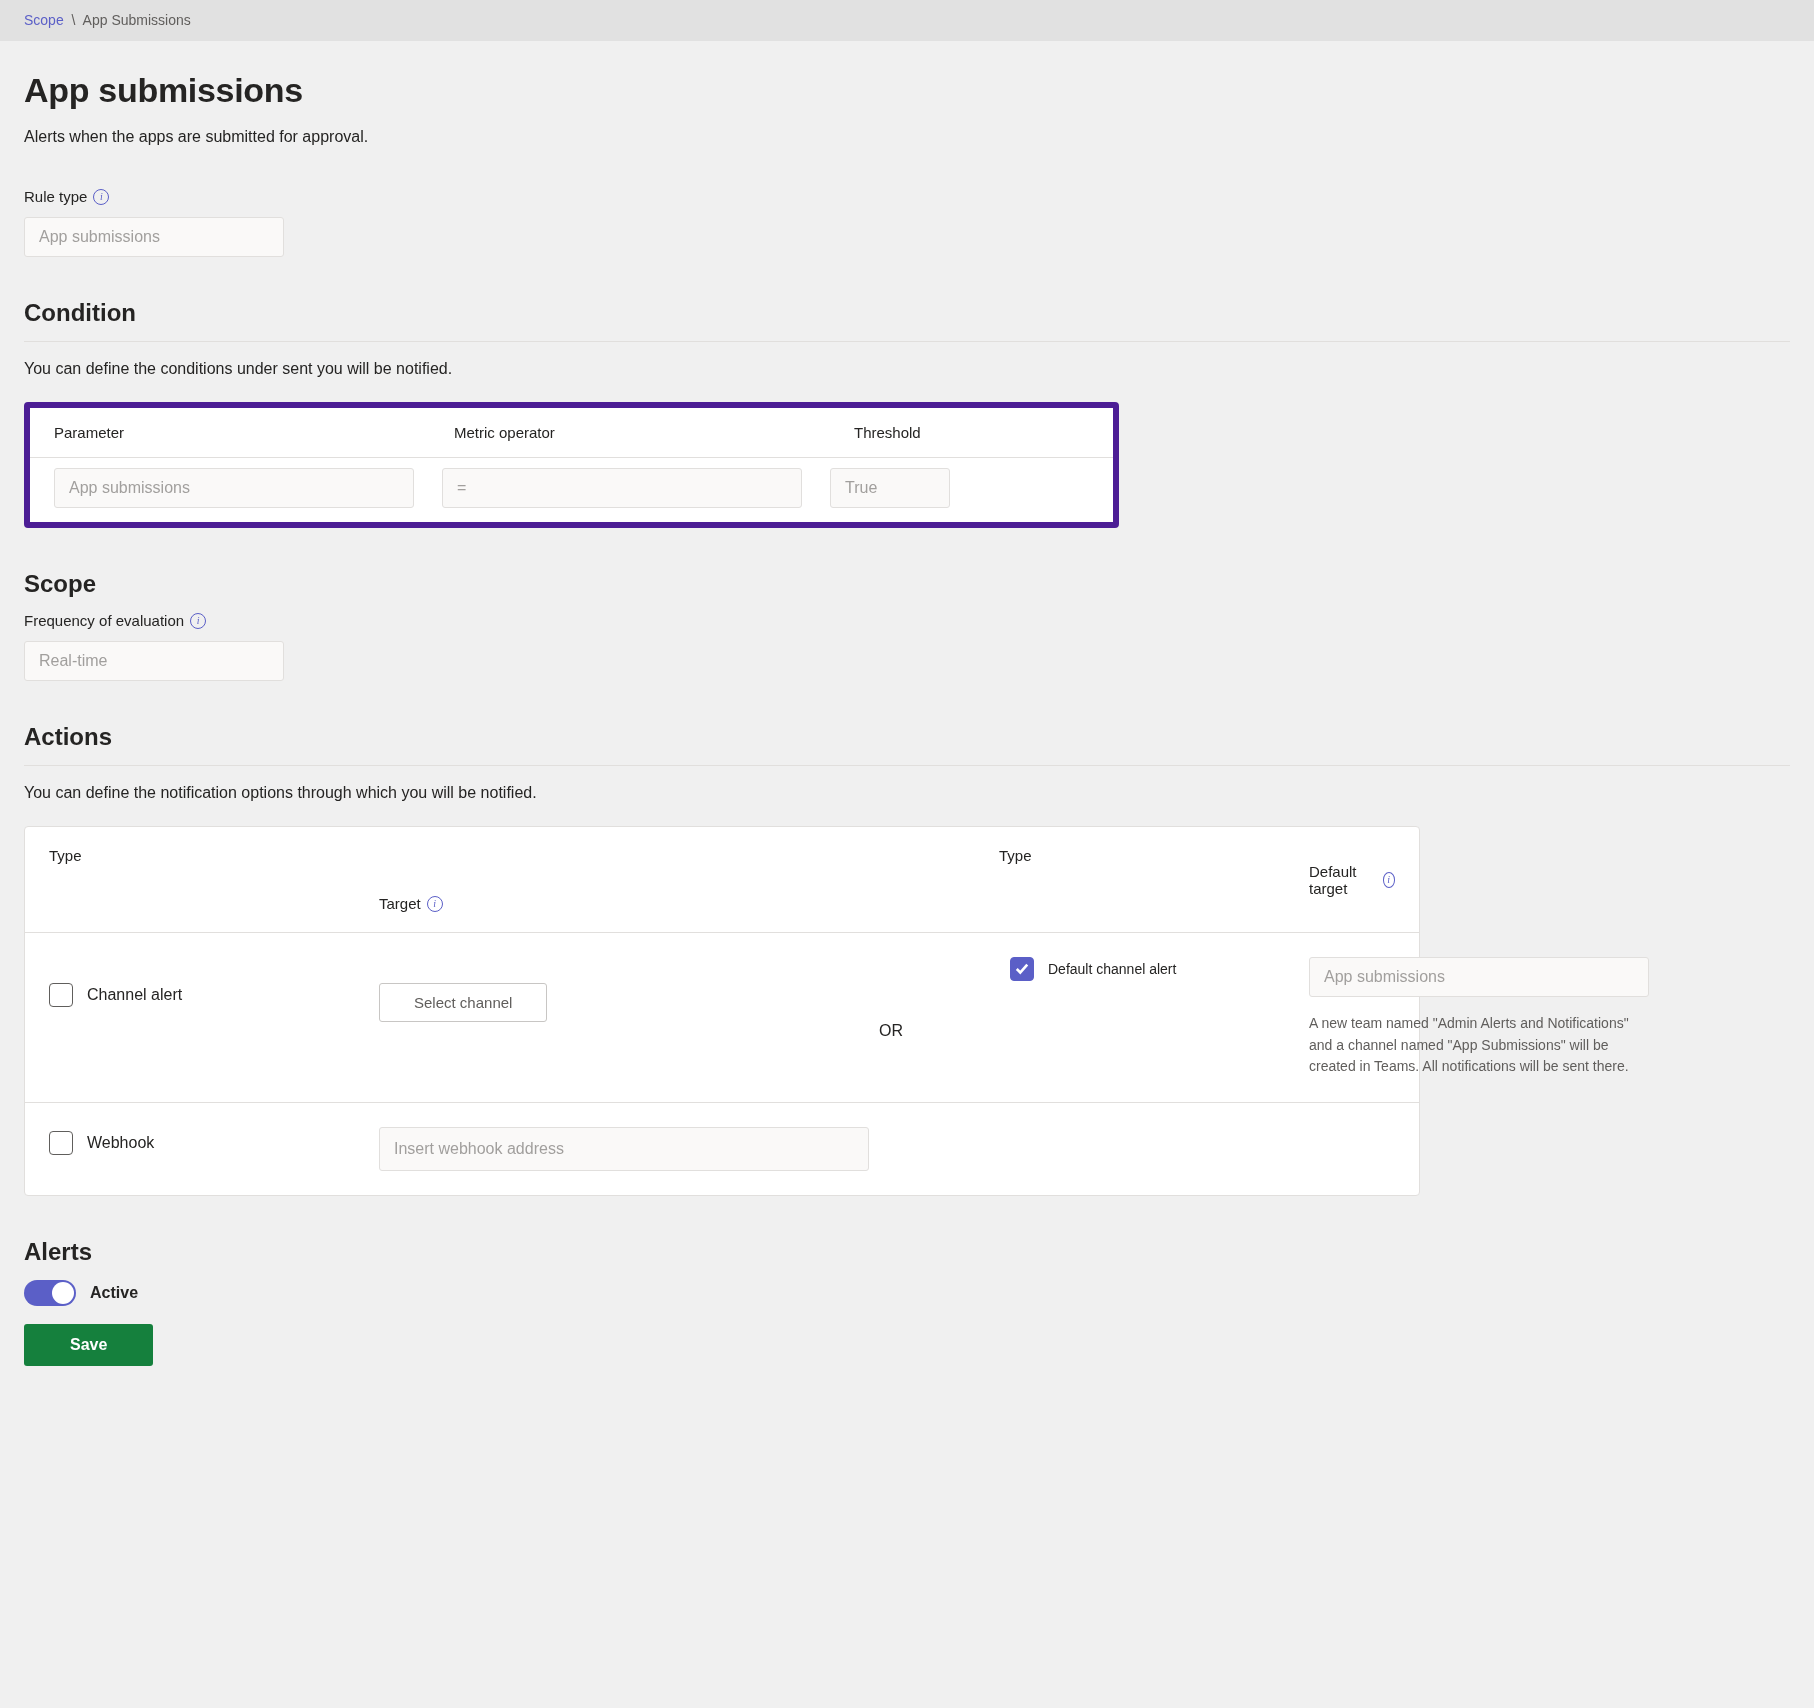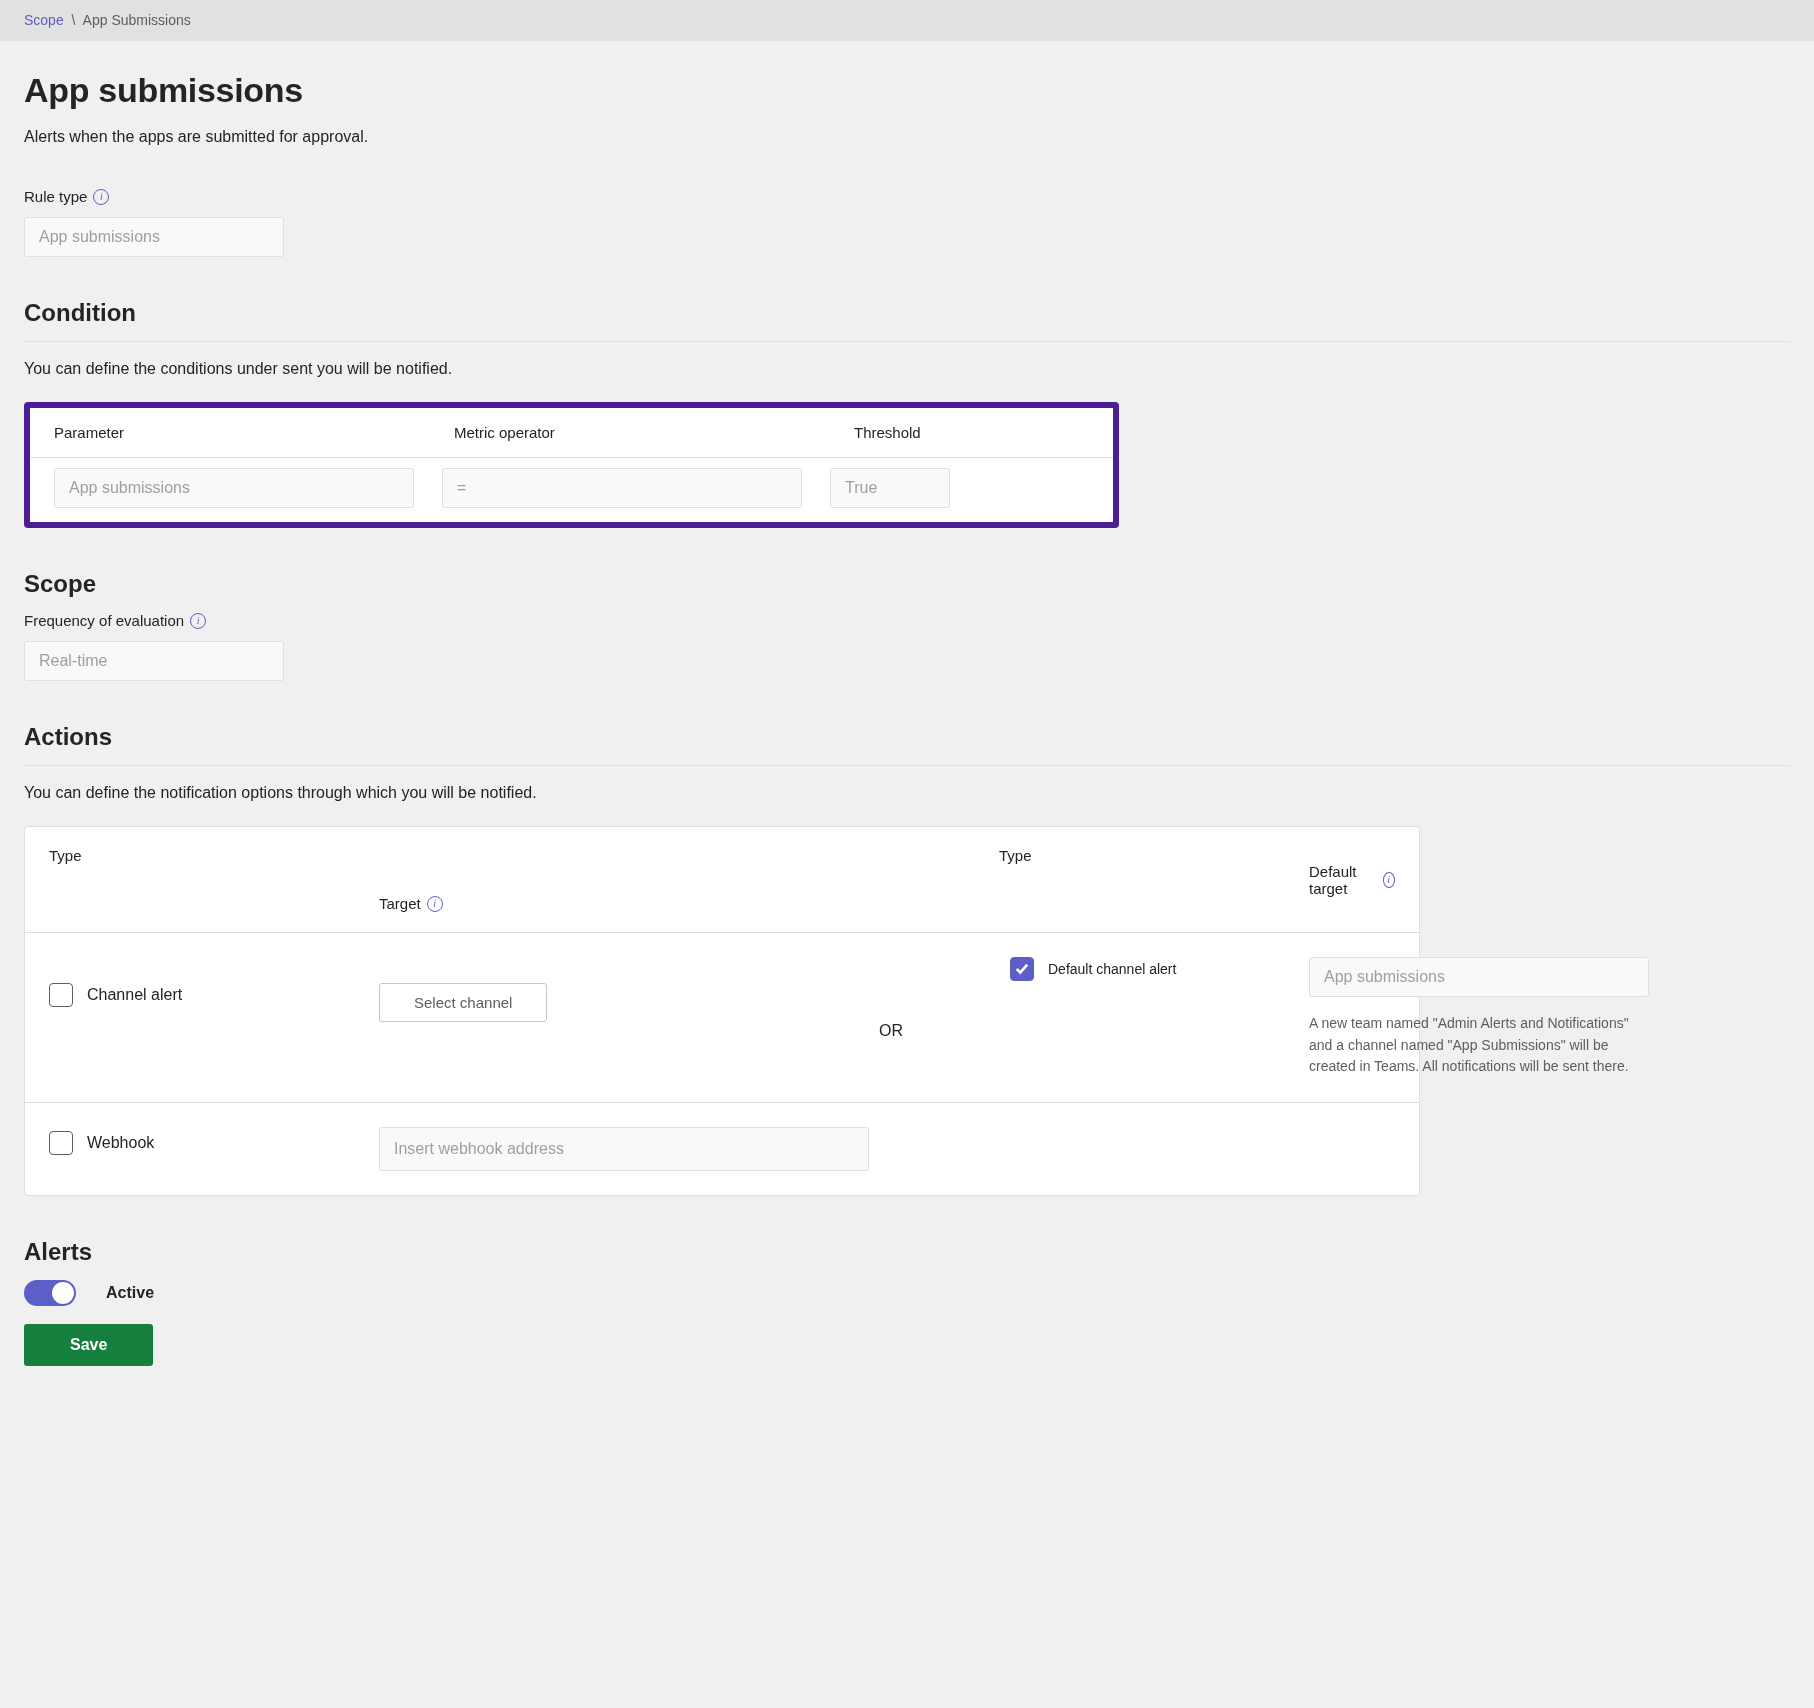--- a/index.html
+++ b/index.html
@@ -140,21 +140,21 @@
   
   .toggle {
     width:52px; height:26px; border-radius:13px; background:#5B5FC7;
     display:inline-flex; align-items:center; padding:2px; cursor:pointer;
     position:relative;
   }
   .toggle .knob {
     width:22px; height:22px; border-radius:50%; background:#fff;
     position:absolute; right:2px; top:2px;
   }
-  .status-row { display:flex; align-items:center; gap:30px; font-size:16px; font-weight:600; margin-top:4px; }
+  .status-row { display:flex; align-items:center; gap:14px; font-size:16px; font-weight:600; margin-top:4px; }
 
   .btn-primary {
     background:#15803d; color:#fff; border:none; border-radius:3px;
     padding:12px 46px; font-size:16px; font-weight:600; cursor:pointer;
     margin-top:18px;
   }
 </style>
 </head>
 <body>
 

